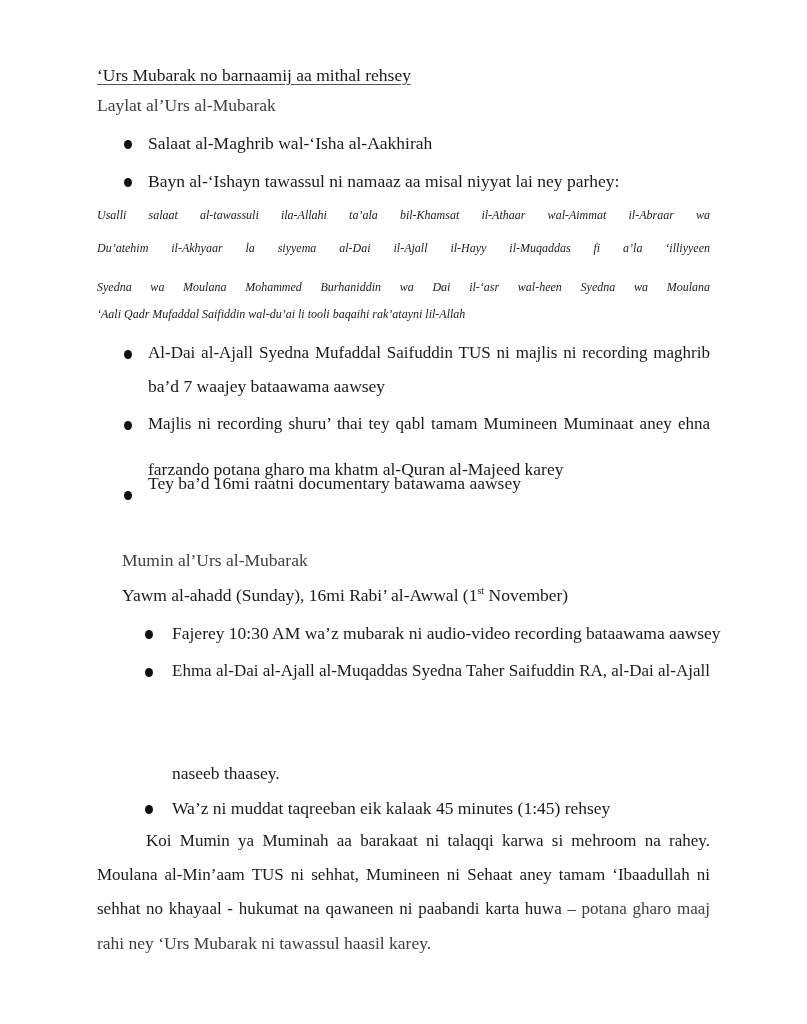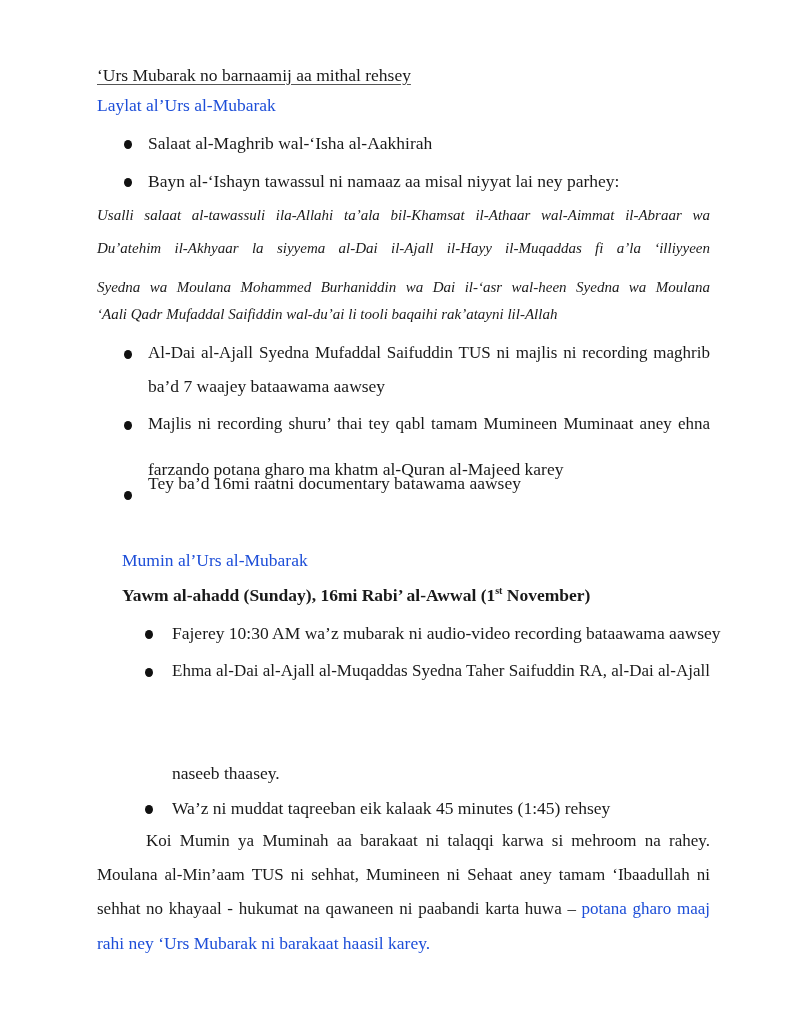--- a/index.html
+++ b/index.html
@@ -21,21 +21,21 @@
     top: 0;
     width: 778px;
     height: 1024px;
   }
   .line {
     position: absolute;
     font-size: 17.5px;
     line-height: 22px;
     white-space: nowrap;
   }
-  .red { color: #1d4ed8; }
+  .red { color: #404040; }
   .title {
     left: 97px;
     top: 64px;
     text-decoration: underline;
     text-decoration-color: #555;
     text-underline-offset: 3px;
   }
   .bullet {
     position: absolute;
     width: 8px;
@@ -46,21 +46,21 @@
   .justify {
     position: absolute;
     font-size: 17px;
     line-height: 22px;
     text-align: justify;
     text-align-last: justify;
     white-space: normal;
   }
   .ital {
     font-style: italic;
-    font-size: 15px;
+    font-size: 12px;
   }
 </style>
 </head>
 <body>
 
 <div class="page">
 
   <div class="line title">‘Urs Mubarak no barnaamij aa mithal rehsey</div>
 
   <div class="line red" style="left:97px; top:94px;">Laylat al’Urs al-Mubarak</div>
@@ -82,30 +82,30 @@
 
   <span class="bullet" style="left:124px; top:421px;"></span>
   <div class="justify" style="left:148px; top:413px; width:562px;">Majlis ni recording shuru’ thai tey qabl tamam Mumineen Muminaat aney ehna</div>
   <div class="line" style="left:148px; top:446px;margin-top:12px;">farzando potana gharo ma khatm al-Quran al-Majeed karey</div>
 
   <span class="bullet" style="left:124px; top:491px;"></span>
   <div class="line" style="left:148px; top:472px;">Tey ba’d 16mi raatni documentary batawama aawsey</div>
 
   <div class="line red" style="left:122px; top:549px;">Mumin al’Urs al-Mubarak</div>
 
-  <div class="line" style="left:122px; top:580px;font-weight:bold;"><span>Yawm al-ahadd (Sunday), 16mi Rabi’ al-Awwal (1</span><sup style="font-size:10px;">st</sup><span> November)</span></div>
+  <div class="line" style="left:122px; top:580px;"><span>Yawm al-ahadd (Sunday), 16mi Rabi’ al-Awwal (1</span><sup style="font-size:10px;">st</sup><span> November)</span></div>
 
   <span class="bullet" style="left:145px; top:630px;"></span>
   <div class="line" style="left:172px; top:622px;">Fajerey 10:30 AM wa’z mubarak ni audio-video recording bataawama aawsey</div>
 
   <span class="bullet" style="left:145px; top:668px;"></span>
   <div class="justify" style="left:172px; top:660px; width:538px;">Ehma al-Dai al-Ajall al-Muqaddas Syedna Taher Saifuddin RA, al-Dai al-Ajall</div>
   <div class="line" style="left:172px; top:762px;">naseeb thaasey.</div>
 
   <span class="bullet" style="left:145px; top:805px;"></span>
   <div class="line" style="left:172px; top:797px;">Wa’z ni muddat taqreeban eik kalaak 45 minutes (1:45) rehsey</div>
 
   <div class="justify" style="left:146px; top:830px; width:564px;">Koi Mumin ya Muminah aa barakaat ni talaqqi karwa si mehroom na rahey.</div>
   <div class="justify" style="left:97px; top:864px; width:613px;">Moulana al-Min’aam TUS ni sehhat, Mumineen ni Sehaat aney tamam ‘Ibaadullah ni</div>
   <div class="justify" style="left:97px; top:898px; width:613px;"><span>sehhat no khayaal - hukumat na qawaneen ni paabandi karta huwa – </span><span class="red">potana gharo maaj</span></div>
-  <div class="line red" style="left:97px; top:932px;">rahi ney ‘Urs Mubarak ni barakaat haasil karey.</div>
+  <div class="line red" style="left:97px; top:932px;">rahi ney ‘Urs Mubarak ni tawassul haasil karey.</div>
 
 </div>
 
 </body></html>

